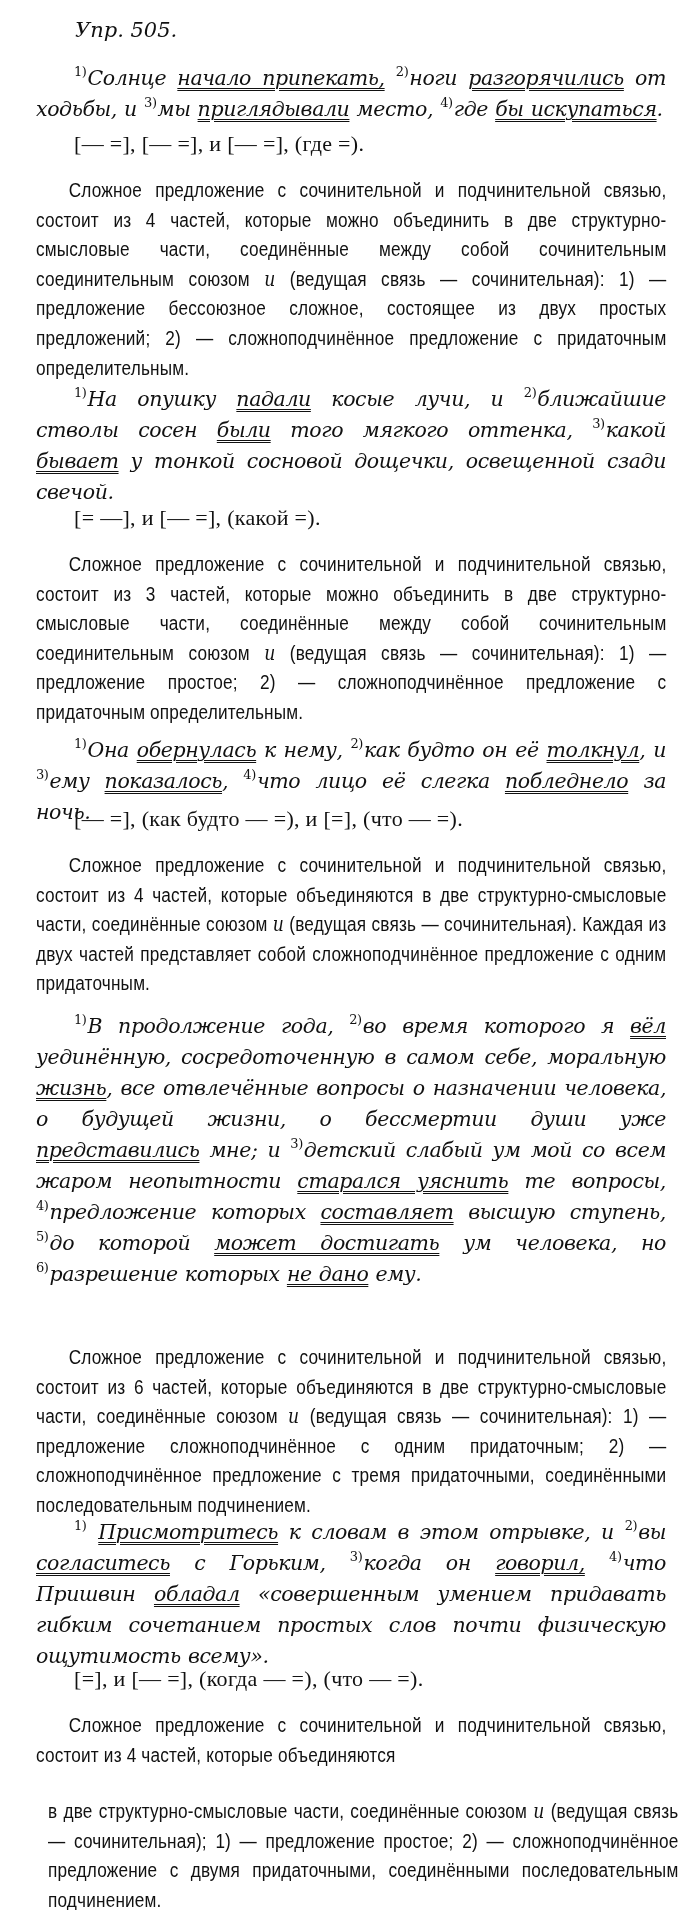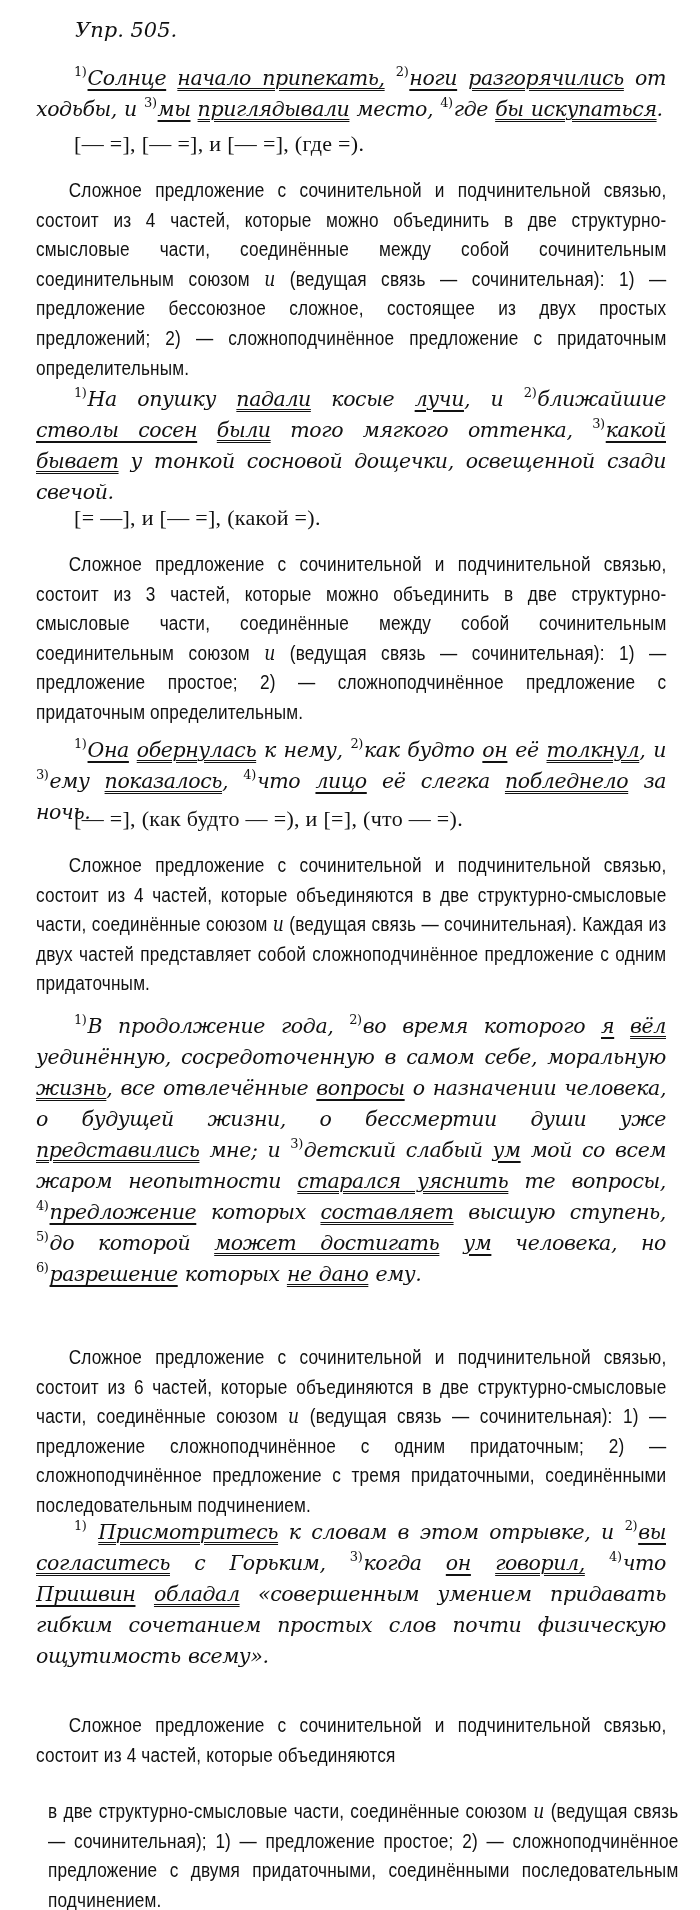--- a/index.html
+++ b/index.html
@@ -5,21 +5,21 @@
   html, body { margin: 0; padding: 0; background: #ffffff; }
   body { width: 700px; height: 1910px; position: relative; overflow: hidden; color: #111; }
   .page { position: absolute; left: 0; top: 0; width: 700px; height: 1910px; }
   .blk { position: absolute; left: 36px; width: 630px; }
   .title { position: absolute; left: 75px; top: 18px; font-family: "DejaVu Serif", serif; font-style: italic; font-size: 21px; }
   .ex { font-family: "DejaVu Serif", serif; font-style: italic; font-size: 20.5px; line-height: 31px; text-align: justify; text-indent: 38px; letter-spacing: -0.4px; word-spacing: 1px; }
   .sch { font-family: "Liberation Serif", serif; font-size: 22px; line-height: 31px; text-indent: 38px; letter-spacing: 0.3px; }
   .exp { font-family: "Liberation Sans", sans-serif; font-size: 20px; line-height: 29.6px; text-align: justify; text-indent: 38px; transform: scaleX(0.86); transform-origin: left top; width: 733px; letter-spacing: 0.2px; }
   .exp.noind { text-indent: 0; }
   sup.n { font-family: "DejaVu Serif", serif; font-style: normal; font-size: 13px; vertical-align: 9px; line-height: 0; margin-right: 1px; }
-  .s { text-decoration: underline; text-decoration-thickness: 1.5px; text-underline-offset: 4px; }
+  .s { text-decoration-thickness: 1.5px; text-underline-offset: 4px; }
   .p { text-decoration: underline double; text-decoration-thickness: 1.2px; text-underline-offset: 3px; }
   .c { font-style: italic; font-family: "DejaVu Serif", serif; }
 </style>
 </head>
 <body>
 
 <div class="page">
   <div class="title">Упр. 505.</div>
 
   <div class="blk ex" style="top:63px"><sup class="n">1)</sup><span class="s">Солнце</span><span> </span><span class="p">начало припекать,</span><span> </span><sup class="n">2)</sup><span class="s">ноги</span><span> </span><span class="p">разгорячились</span><span> от ходьбы, и </span><sup class="n">3)</sup><span class="s">мы</span><span> </span><span class="p">приглядывали</span><span> место, </span><sup class="n">4)</sup><span>где </span><span class="p">бы искупаться</span><span>.</span></div>
@@ -31,15 +31,16 @@
   <div class="blk exp" style="top:550px">Сложное предложение с сочинительной и подчинительной связью, состоит из 3 частей, которые можно объединить в две структурно-смысловые части, соединённые между собой сочинительным соединительным союзом <span class="c">и</span> (ведущая связь — сочинительная): 1) — предложение простое; 2) — сложноподчинённое предложение с придаточным определительным.</div>
 
   <div class="blk ex" style="top:735px"><sup class="n">1)</sup><span class="s">Она</span><span> </span><span class="p">обернулась</span><span> к нему, </span><sup class="n">2)</sup><span>как будто </span><span class="s">он</span><span> её </span><span class="p">толкнул</span><span>, и </span><sup class="n">3)</sup><span>ему </span><span class="p">показалось</span><span>, </span><sup class="n">4)</sup><span>что </span><span class="s">лицо</span><span> её слегка </span><span class="p">побледнело</span><span> за ночь.</span></div>
   <div class="blk sch" style="top:803px">[— =], (как будто — =), и [=], (что — =).</div>
   <div class="blk exp" style="top:851px">Сложное предложение с сочинительной и подчинительной связью, состоит из 4 частей, которые объединяются в две структурно-смысловые части, соединённые союзом <span class="c">и</span> (ведущая связь — сочинительная). Каждая из двух частей представляет собой сложноподчинённое предложение с одним придаточным.</div>
 
   <div class="blk ex" style="top:1011px"><sup class="n">1)</sup><span>В продолжение года, </span><sup class="n">2)</sup><span>во время которого </span><span class="s">я</span><span> </span><span class="p">вёл</span><span> уединённую, сосредоточенную в самом себе, моральную </span><span class="p">жизнь</span><span>, все отвлечённые </span><span class="s">вопросы</span><span> о назначении человека, о будущей жизни, о бессмертии души уже </span><span class="p">представились</span><span> мне; и </span><sup class="n">3)</sup><span>детский слабый </span><span class="s">ум</span><span> мой со всем жаром неопытности </span><span class="p">старался уяснить</span><span> те вопросы, </span><sup class="n">4)</sup><span class="s">предложение</span><span> которых </span><span class="p">составляет</span><span> высшую ступень, </span><sup class="n">5)</sup><span>до которой </span><span class="p">может достигать</span><span> </span><span class="s">ум</span><span> человека, но </span><sup class="n">6)</sup><span class="s">разрешение</span><span> которых </span><span class="p">не дано</span><span> ему.</span></div>
   <div class="blk exp" style="top:1343px">Сложное предложение с сочинительной и подчинительной связью, состоит из 6 частей, которые объединяются в две структурно-смысловые части, соединённые союзом <span class="c">и</span> (ведущая связь — сочинительная): 1) — предложение сложноподчинённое с одним придаточным; 2) — сложноподчинённое предложение с тремя придаточными, соединёнными последовательным подчинением.</div>
 
   <div class="blk ex" style="top:1517px"><sup class="n">1)</sup><span> </span><span class="p">Присмотритесь</span><span> к словам в этом отрывке, и </span><sup class="n">2)</sup><span class="s">вы</span><span> </span><span class="p">согласитесь</span><span> с Горьким, </span><sup class="n">3)</sup><span>когда </span><span class="s">он</span><span> </span><span class="p">говорил,</span><span> </span><sup class="n">4)</sup><span>что </span><span class="s">Пришвин</span><span> </span><span class="p">обладал</span><span> «совершенным умением придавать гибким сочетанием простых слов почти физическую ощутимость всему».</span></div>
+  <div class="blk sch" style="top:1663px">[=], и [— =], (когда — =), (что — =).</div>
   <div class="blk exp" style="top:1711px">Сложное предложение с сочинительной и подчинительной связью, состоит из 4 частей, которые объединяются</div>
   <div class="blk exp noind" style="top:1797px; left:48px">в две структурно-смысловые части, соединённые союзом <span class="c">и</span> (ведущая связь — сочинительная); 1) — предложение простое; 2) — сложноподчинённое предложение с двумя придаточными, соединёнными последовательным подчинением.</div>
 </div>
 
 </body></html>

